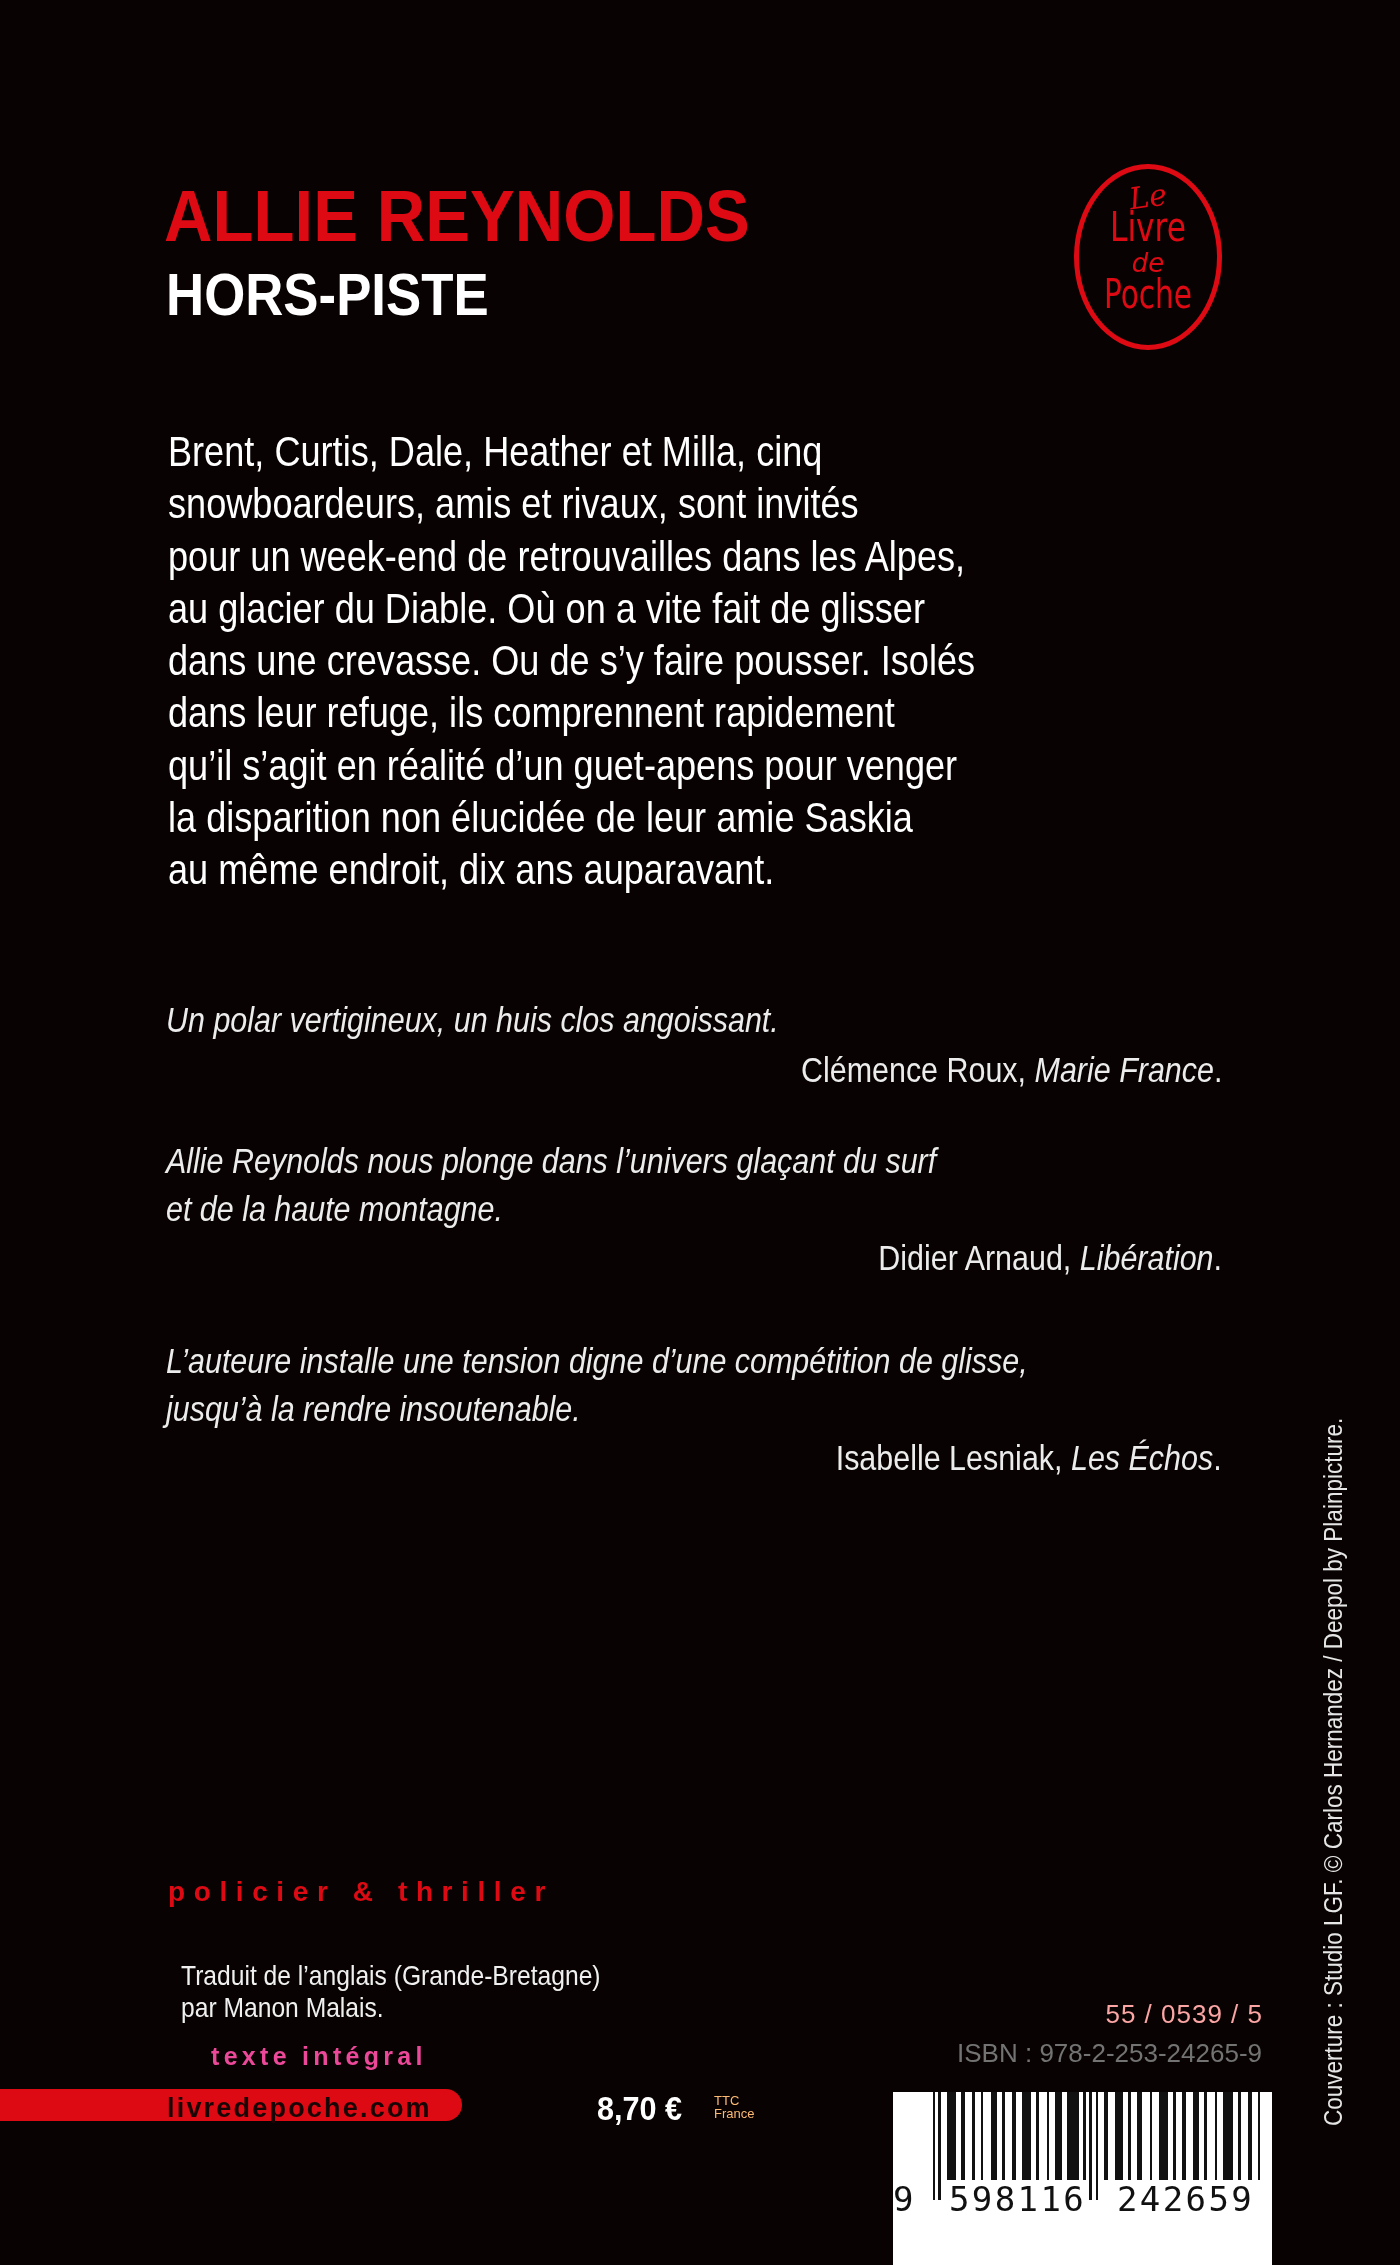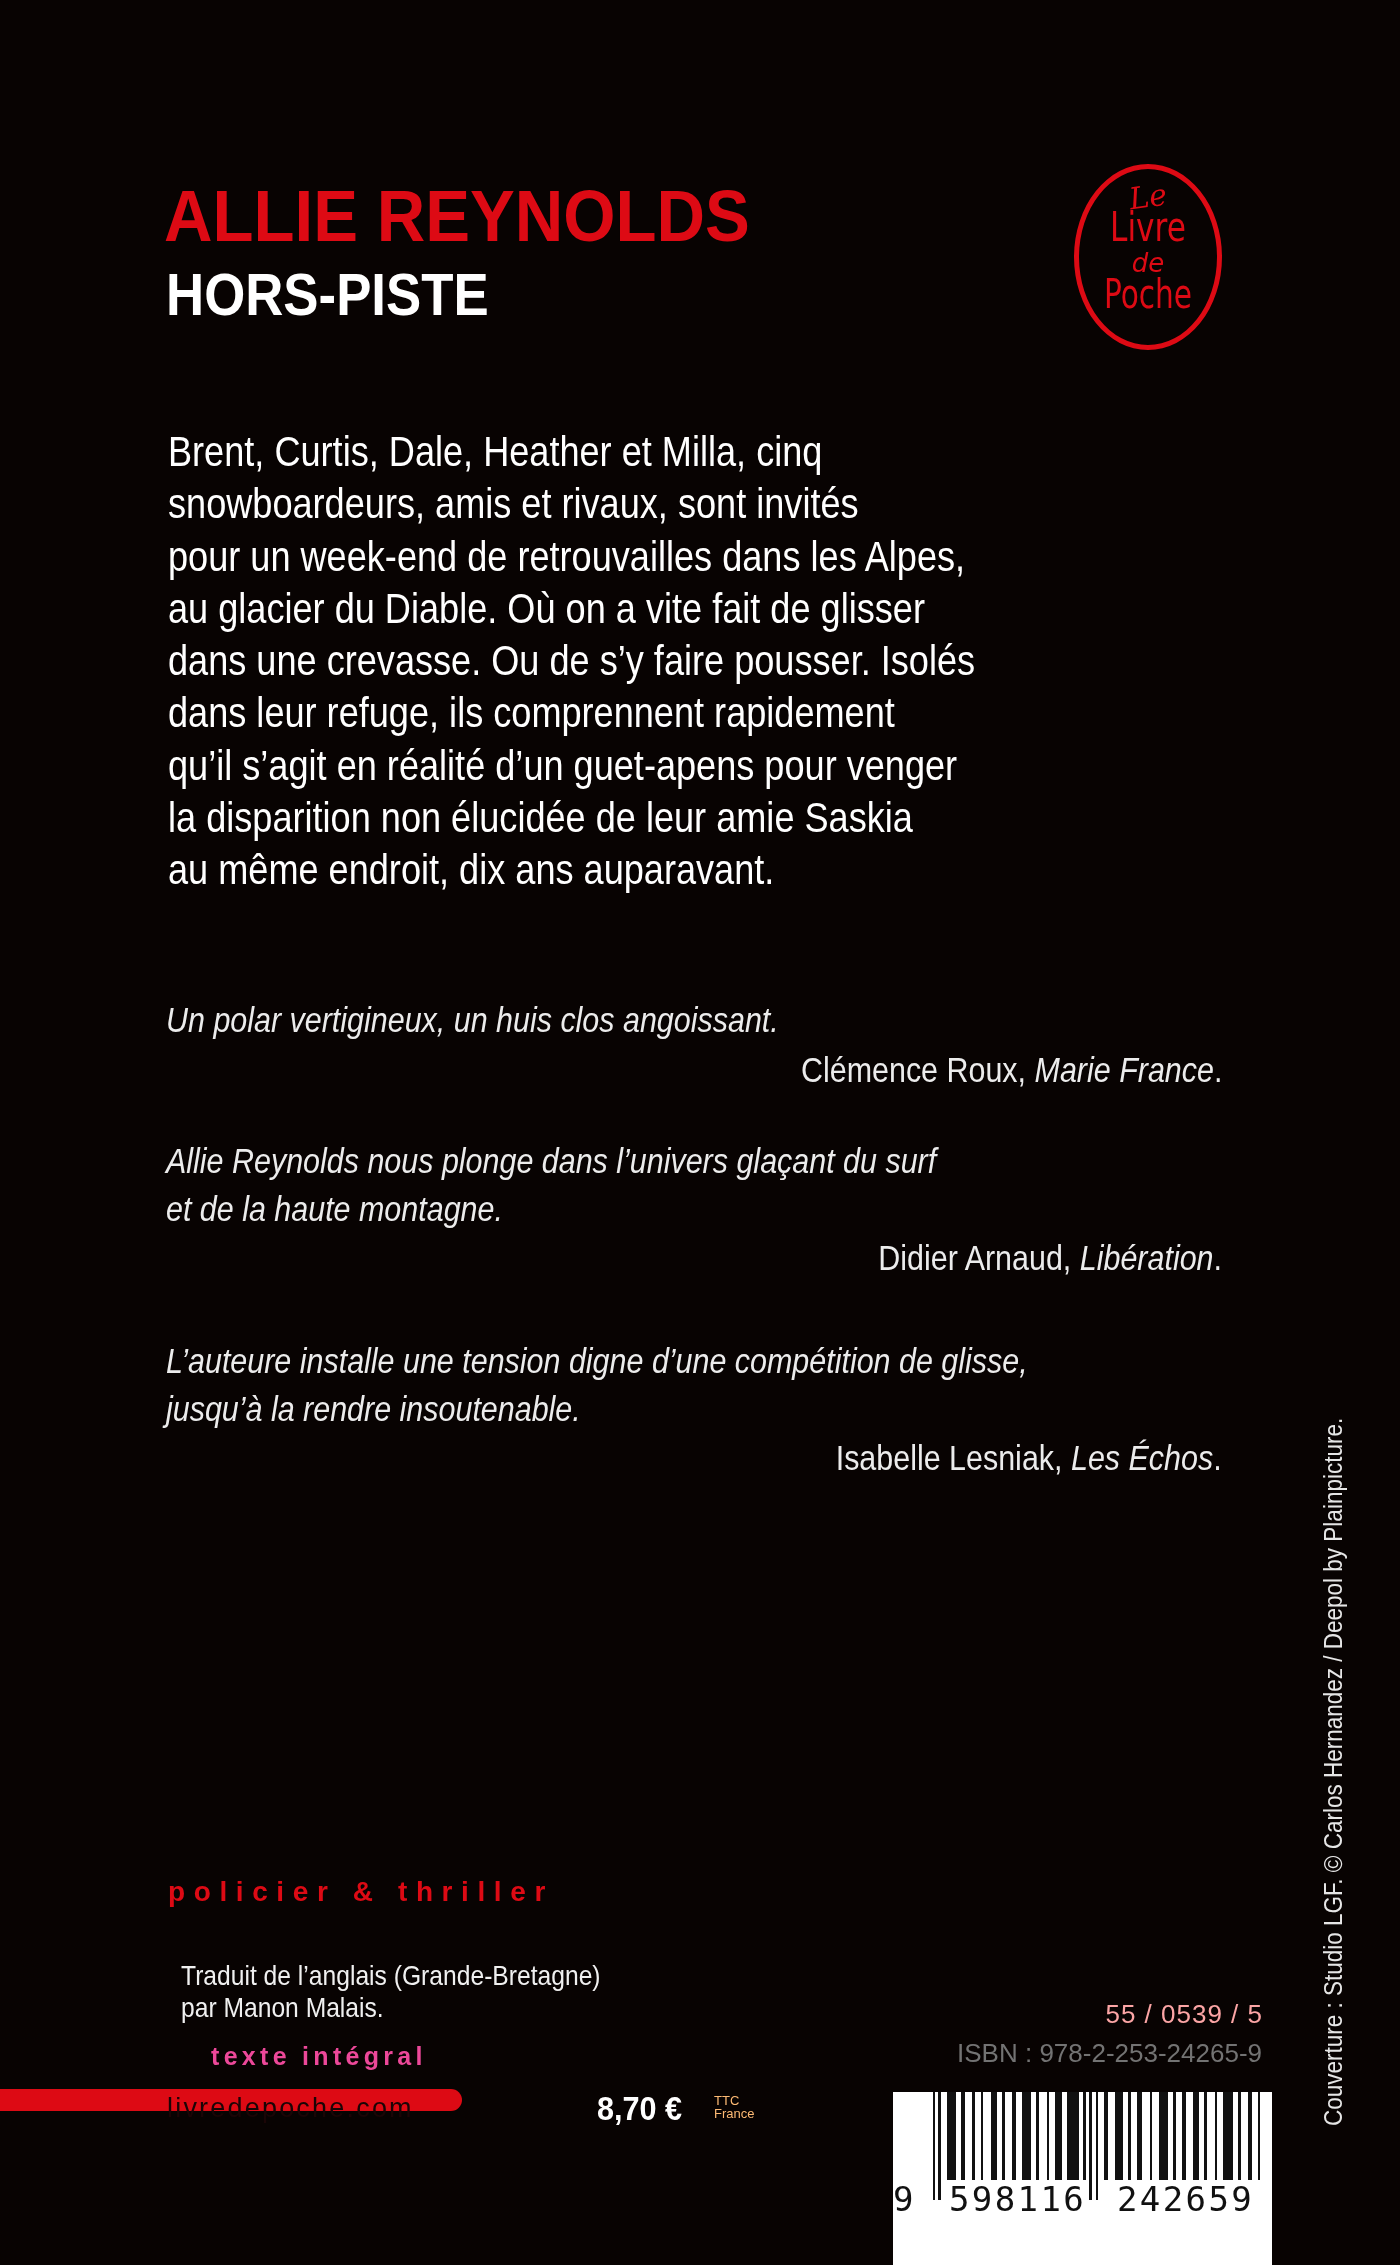--- a/index.html
+++ b/index.html
@@ -79,22 +79,22 @@
   .translation {
     position: absolute; left: 181px; top: 1960px;
     font-size: 28px; line-height: 32px; color: #f0f0f0;
   }
   .translation span { display: block; white-space: nowrap; transform-origin: left top; transform: scaleX(0.88); }
   .integral {
     left: 167px; top: 2041px;
     font-weight: 700; font-size: 25px; line-height: 30px; color: #ec4899; letter-spacing: 4.3px; margin-left: 44px;
   }
   .site-bar {
-    position: absolute; left: 0; top: 2089px; width: 462px; height: 22px;
-    background: #dd0a14; border-radius: 0 19px 19px 0;
+    position: absolute; left: 0; top: 2089px; width: 462px; height: 32px;
+    background: #dd0a14; border-radius: 0 19px 19px 0; font-weight: bold;
   }
   .site-bar span {
     position: absolute; left: 167px; top: 3px;
     font-size: 27px; line-height: 32px; color: #1a0506; letter-spacing: 2.2px; white-space: nowrap;
   }
 
   
   .price {
     left: 597px; top: 2088px;
     font-weight: 700; font-size: 34px; line-height: 40px; color: #ffffff;

